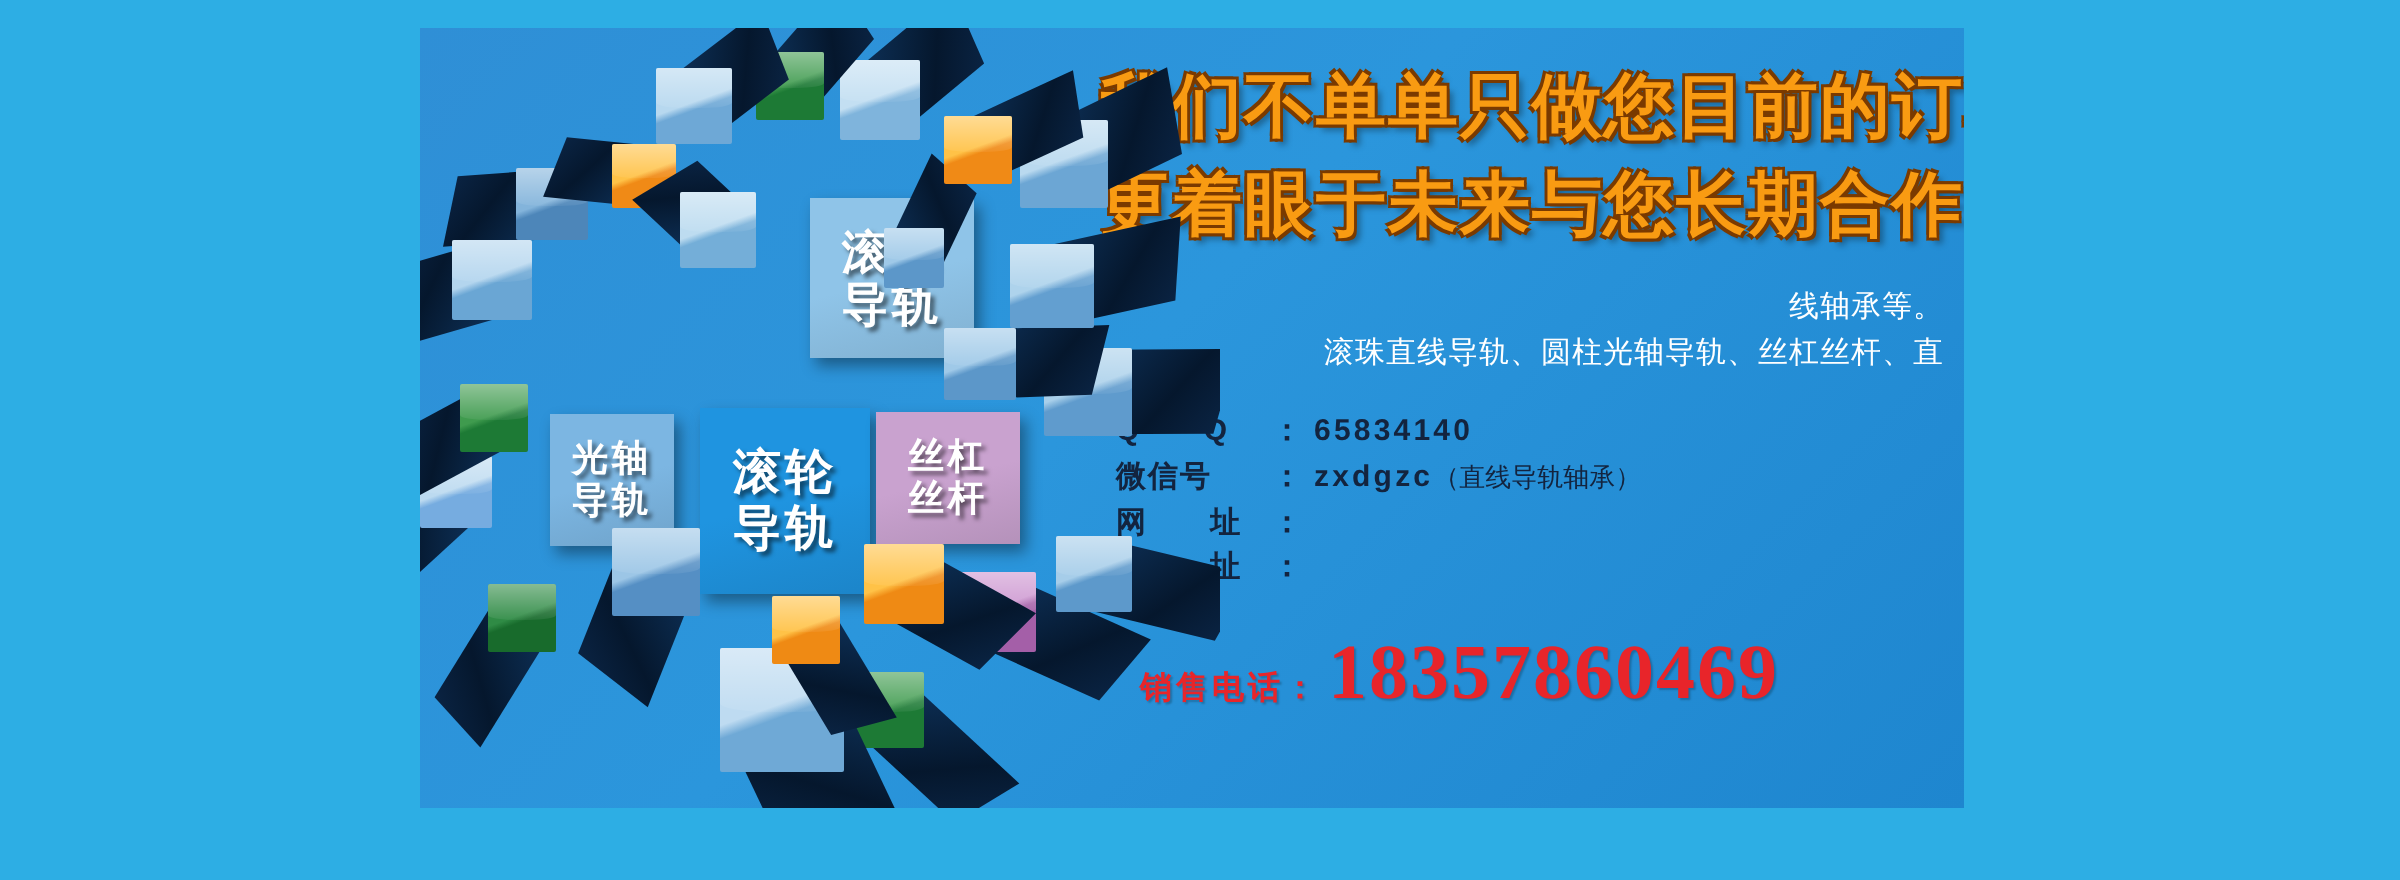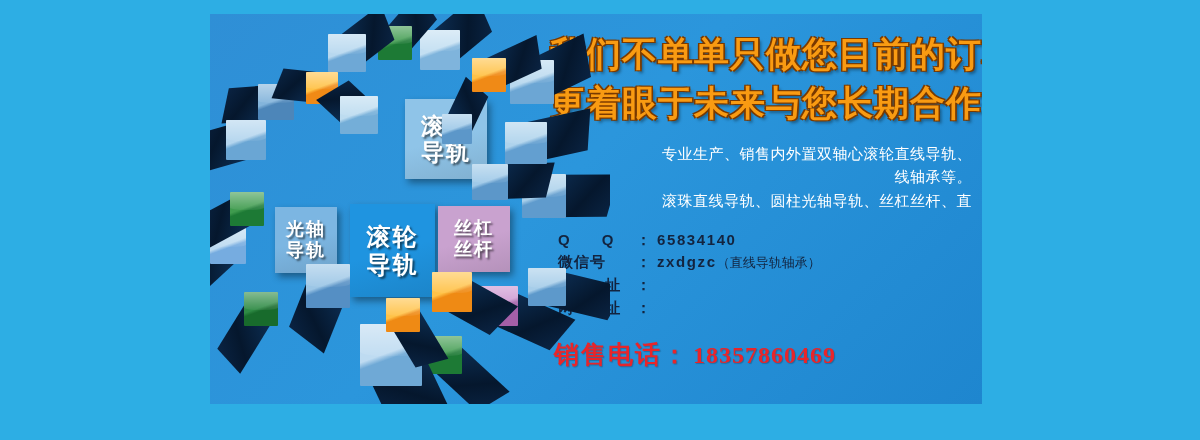--- a/index.html
+++ b/index.html
@@ -139,27 +139,28 @@
   #phone-row {
     margin-top: 18px;
     padding-left: 4px;
     display: flex;
     align-items: baseline;
     white-space: nowrap;
     color: #e8252a;
     text-shadow: 1px 1px 1px rgba(0,0,0,.22);
   }
   #phone-label {
-    font-size: 25px;
+    font-size: 16px;
     font-weight: bold;
     letter-spacing: 2px;
+    margin-left: 16px;
   }
   #phone-number {
     font-family: "Liberation Serif", "DejaVu Serif", serif;
-    font-size: 24px;
+    font-size: 39px;
     font-weight: bold;
     letter-spacing: 1px;
     margin-left: 4px;
   }
 </style>
 </head>
 <body>
 
 <div id="banner">
 
@@ -324,21 +325,20 @@
           <span>丝杆</span>
         </div>
       </div>
 
     <div id="text-col">
 
       <div class="headline" id="headline-1">我们不单单只做您目前的订单</div>
       <div class="headline" id="headline-2">更着眼于未来与您长期合作</div>
 
       <div id="body-copy">
-        <div>专业生产、销售内外置双轴心滚轮直线导轨、</div>
         <div>线轴承等。</div>
         <div>滚珠直线导轨、圆柱光轴导轨、丝杠丝杆、直</div>
       </div>
 
       <div id="contact-block">
           <div class="contact-row">
             <span class="c-label spaced">Q Q</span>
             <span class="c-colon">：</span>
             <span class="c-value">65834140</span>
           </div>

